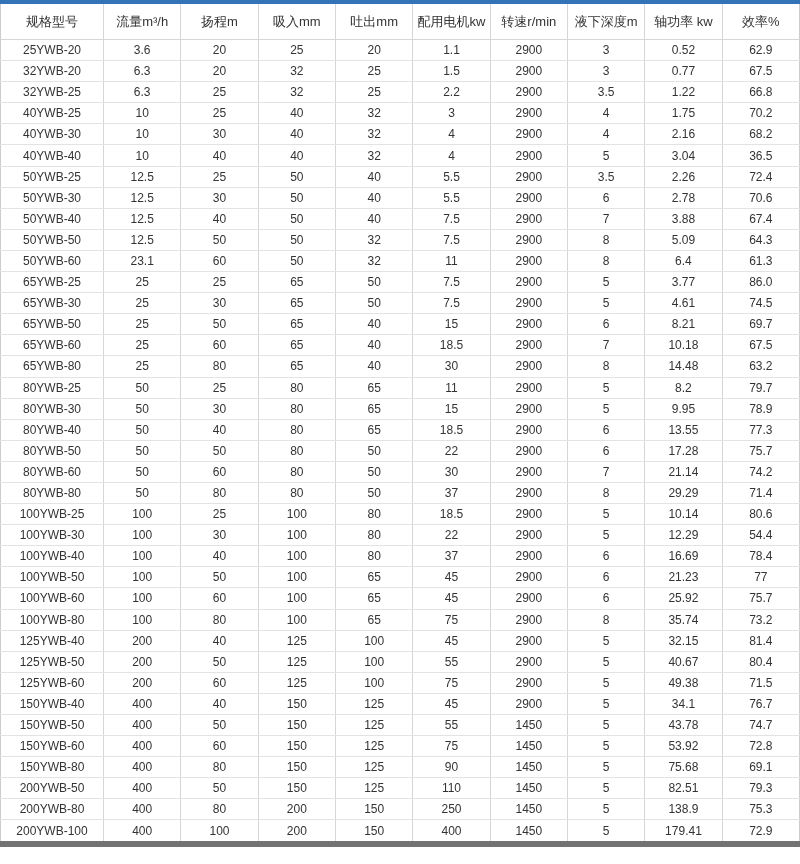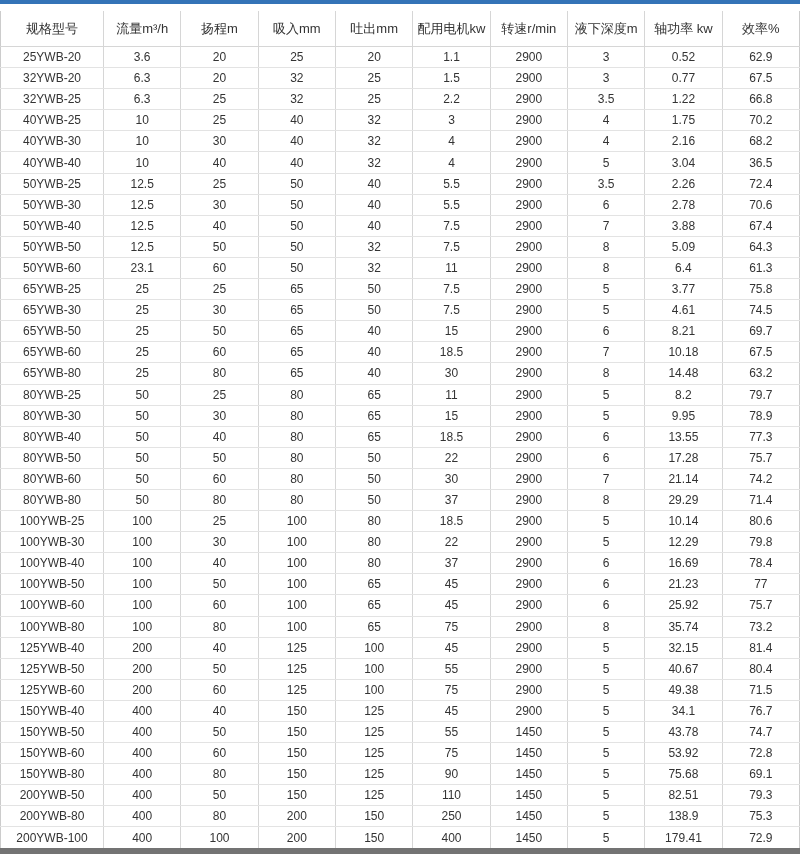--- a/index.html
+++ b/index.html
@@ -15,21 +15,20 @@
     box-sizing: border-box;
   }
   .top-bar {
     height: 4px;
     width: 100%;
   }
   table.spec-table {
     width: 800px;
     border-collapse: collapse;
     table-layout: fixed;
-    margin-top: 7px;
   }
   col.model-col { width: 103px; }
   table.spec-table th {
     height: 35px;
     font-weight: normal;
     font-size: 13px;
     color: #333333;
     background: #ffffff;
     border: 1px solid #d6d6d6;
     border-top: none;
@@ -224,21 +223,21 @@
         <tr>
           <td>65YWB-25</td>
           <td>25</td>
           <td>25</td>
           <td>65</td>
           <td>50</td>
           <td>7.5</td>
           <td>2900</td>
           <td>5</td>
           <td>3.77</td>
-          <td>75.8</td>
+          <td>86.0</td>
         </tr>
         <tr>
           <td>65YWB-30</td>
           <td>25</td>
           <td>30</td>
           <td>65</td>
           <td>50</td>
           <td>7.5</td>
           <td>2900</td>
           <td>5</td>
@@ -368,21 +367,21 @@
         <tr>
           <td>100YWB-30</td>
           <td>100</td>
           <td>30</td>
           <td>100</td>
           <td>80</td>
           <td>22</td>
           <td>2900</td>
           <td>5</td>
           <td>12.29</td>
-          <td>79.8</td>
+          <td>54.4</td>
         </tr>
         <tr>
           <td>100YWB-40</td>
           <td>100</td>
           <td>40</td>
           <td>100</td>
           <td>80</td>
           <td>37</td>
           <td>2900</td>
           <td>6</td>

